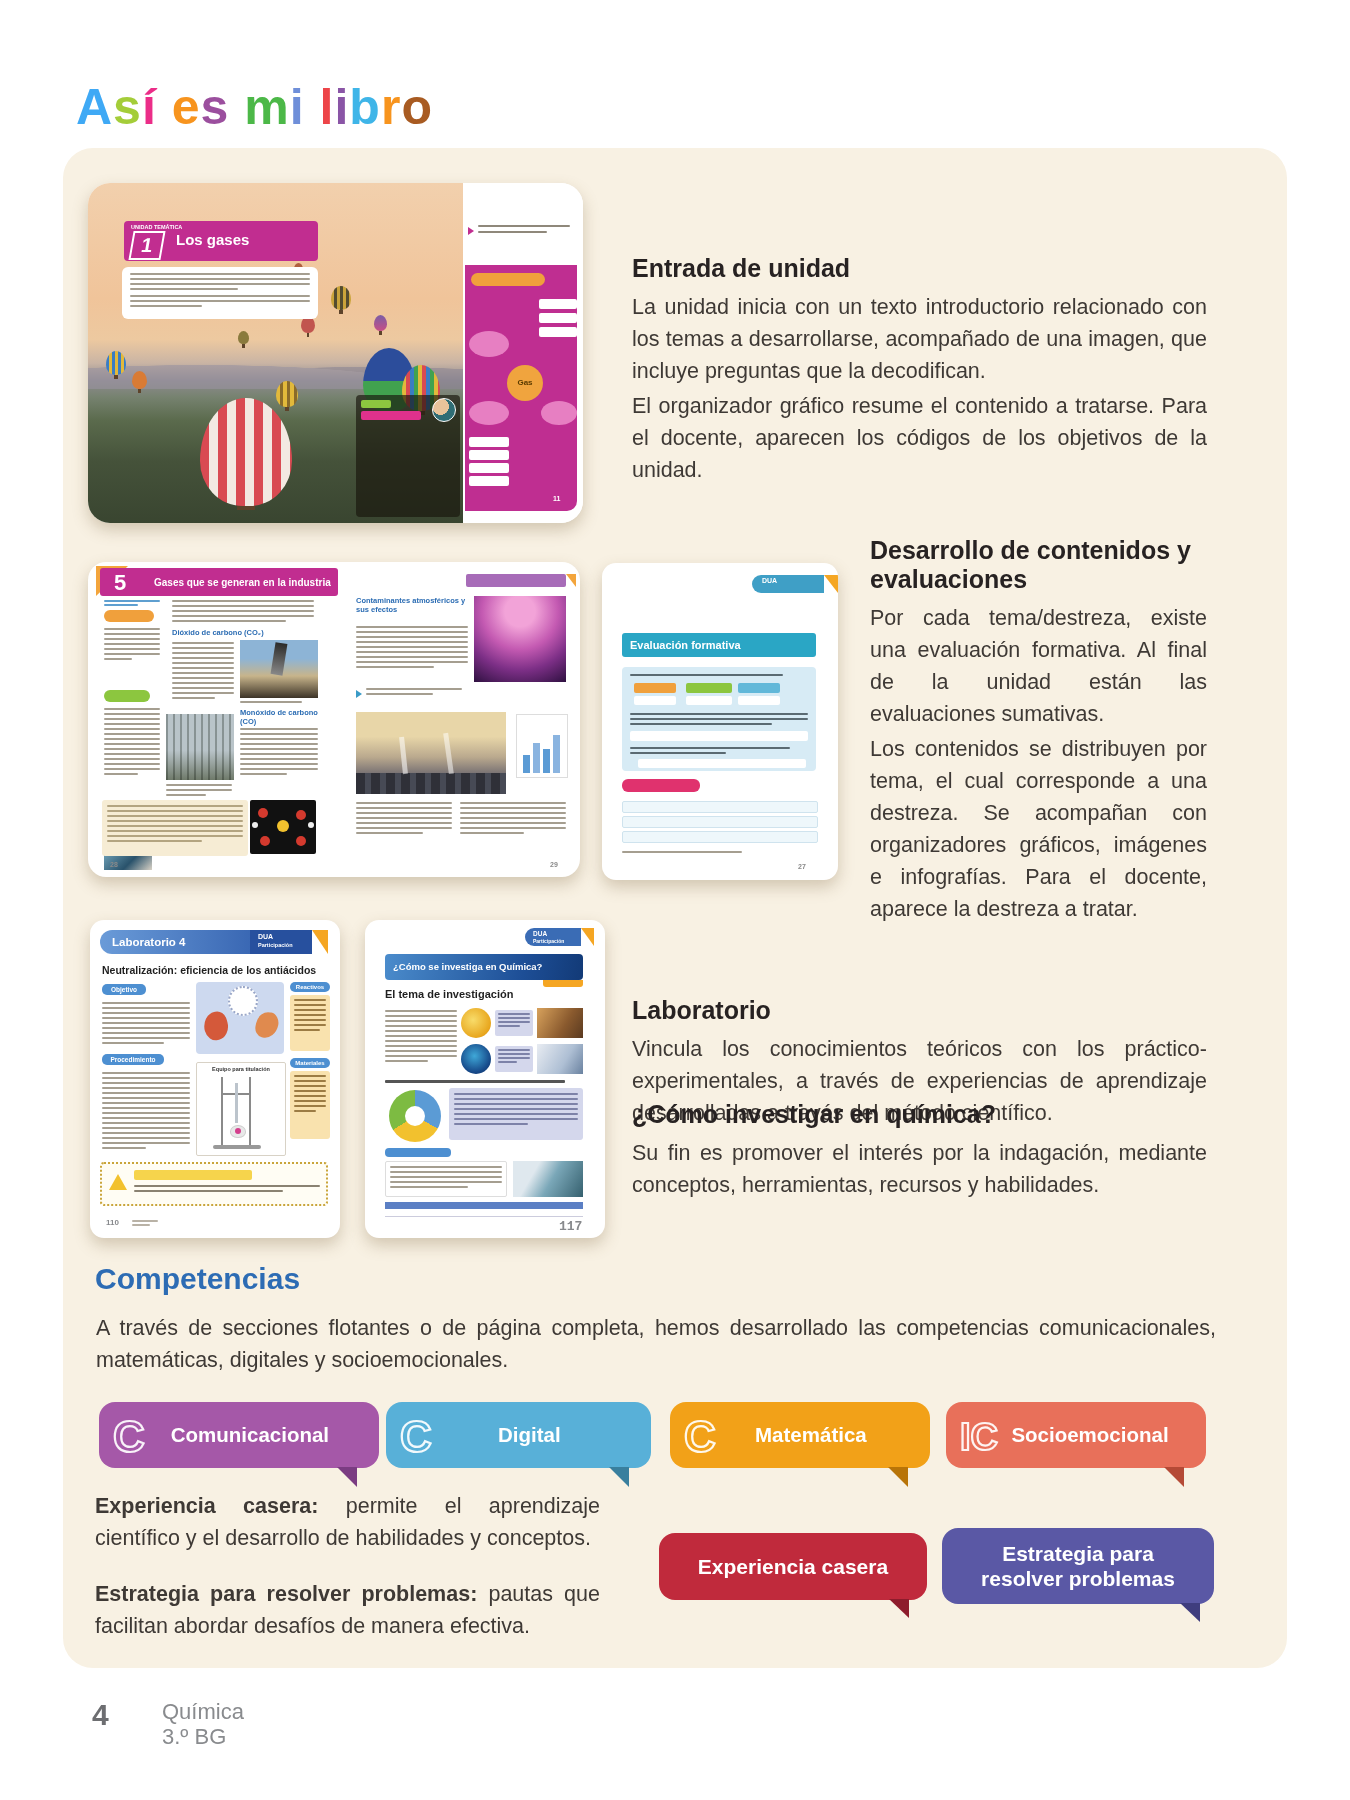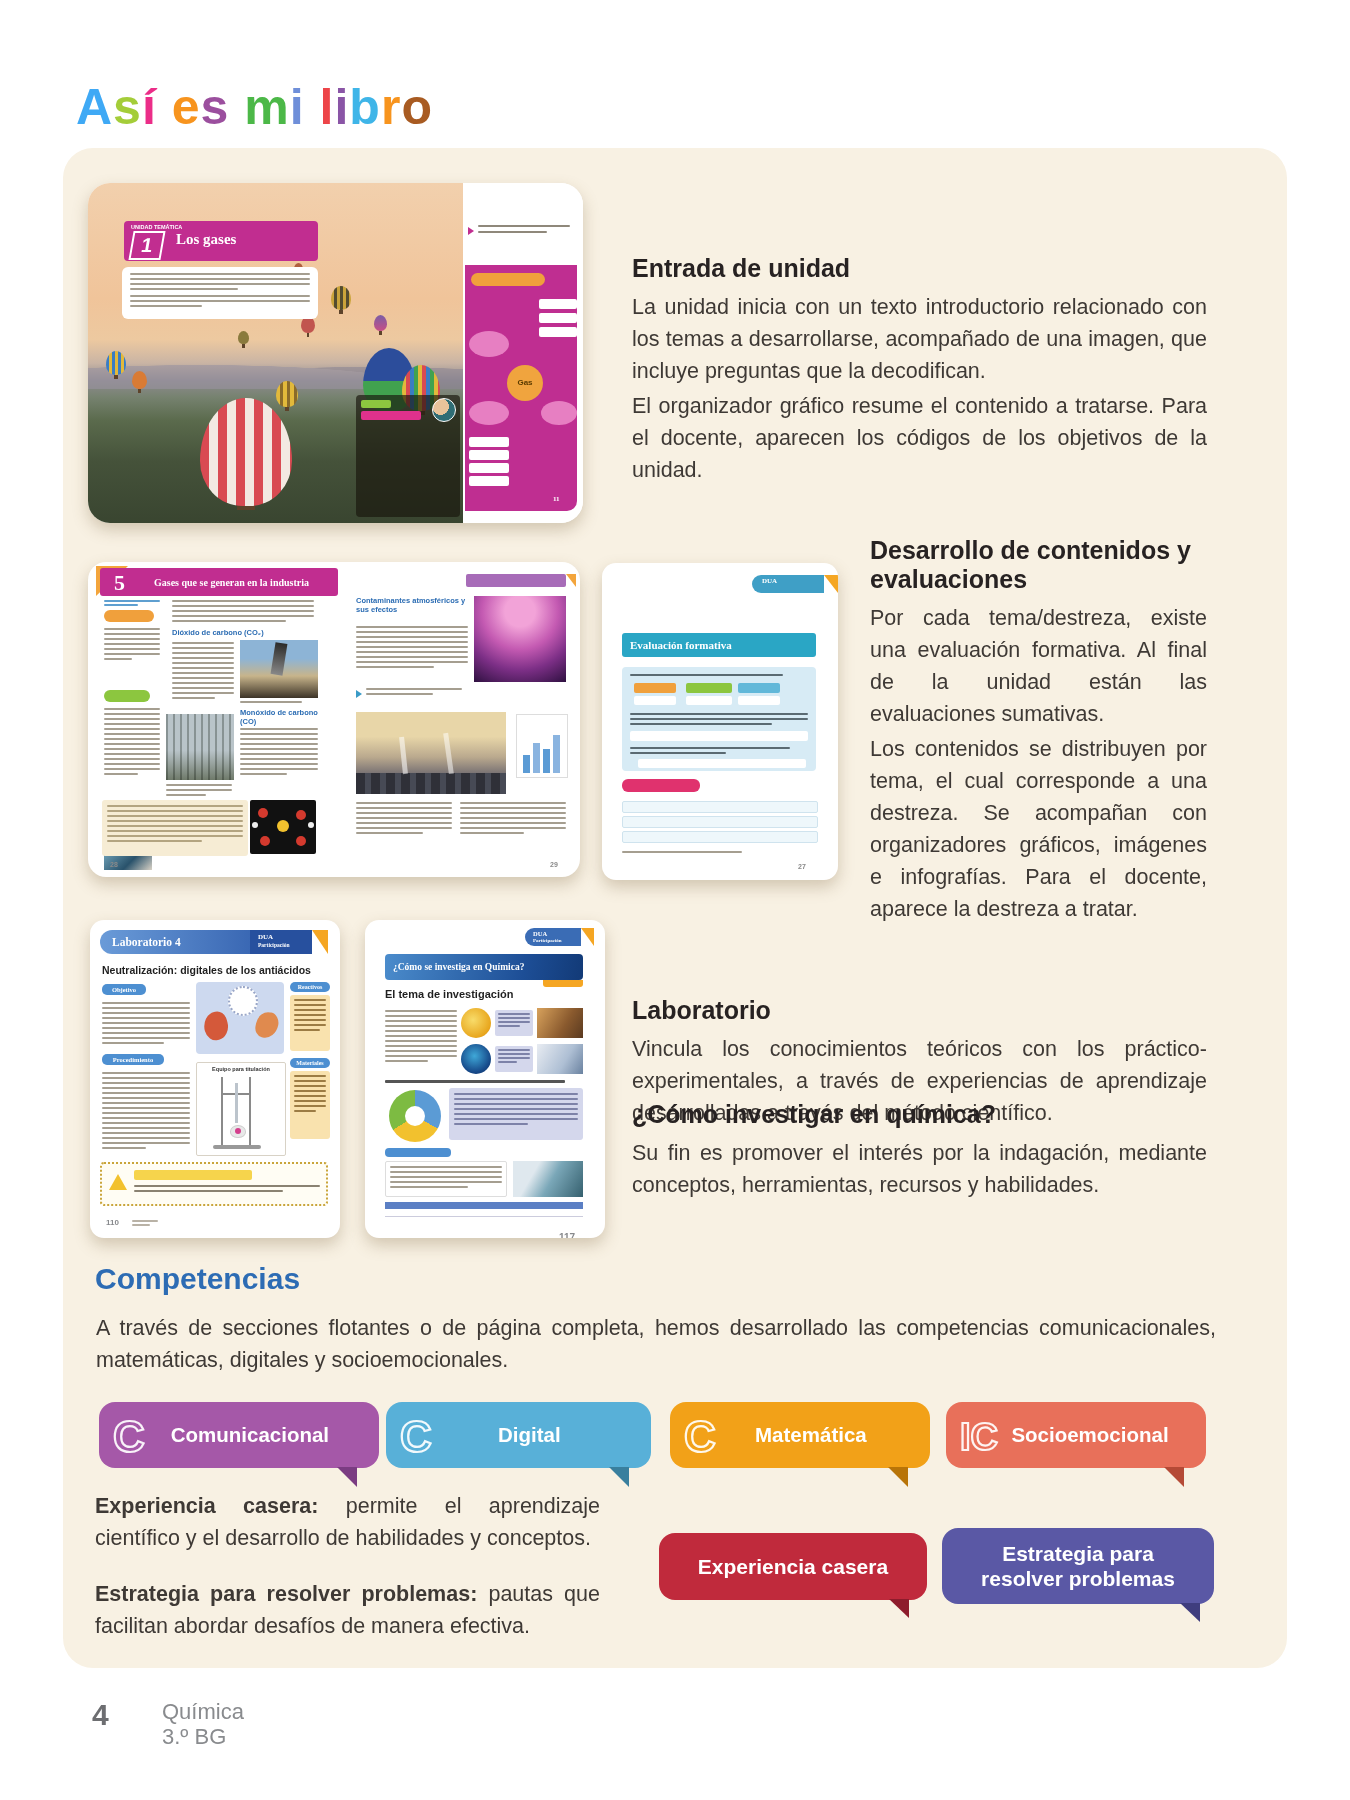--- a/index.html
+++ b/index.html
@@ -15,21 +15,21 @@
   .ribbon{position:absolute;height:66px;border-radius:16px;display:flex;align-items:center;color:#fff;font-weight:bold;}
   .ribicon{font-size:44px;font-weight:bold;margin-left:14px;line-height:1;color:transparent;-webkit-text-stroke:2.2px rgba(255,255,255,.92);transform:translateY(2px);}
   .riblabel{flex:1;text-align:center;font-size:20.5px;margin-right:24px;}
   .ribtail{position:absolute;right:22px;bottom:-19px;width:0;height:0;border-top:20px solid #333;border-left:20px solid transparent;}
   .tag{justify-content:center;}
   .taglabel{width:100%;text-align:center;font-size:21px;line-height:1.2;padding:0 36px;}
   .fl{height:2px;border-radius:1px;}
   .lines{position:absolute;}
   .bh{position:absolute;font-weight:bold;color:#2b6cb3;font-size:7.5px;line-height:1.25;}
   .chip{position:absolute;border-radius:6px;}
-  .mw{color:#fff;font-weight:bold;font-family:Liberation Serif, serif;}
+  .mw{color:#fff;font-weight:bold;}
   .bal{position:absolute;border-radius:50% 50% 46% 46% / 58% 58% 42% 42%;}
   .bal::after{content:"";position:absolute;left:40%;top:100%;width:20%;height:4px;background:#5d432a;}
   .pgnum{position:absolute;font-size:7px;font-weight:bold;color:#8a8a8a;}
   .footer-num{position:absolute;left:92px;top:1698px;font-size:30px;font-weight:bold;color:#6d6e71;}
   .footer-txt{position:absolute;left:162px;top:1699px;font-size:22px;color:#898b8e;line-height:25px;}
 </style>
 </head>
 <body>
 
 <div>
@@ -344,21 +344,21 @@
     <p>Los contenidos se distribuyen por tema, el cual corresponde a una destreza. Se acompañan con organizadores gráficos, imágenes e infografías. Para el docente, aparece la destreza a tratar.</p>
   </div>
 
   <div class="card" style="left:90px;top:920px;width:250px;height:318px;border-radius:14px;">
     <div class="abs mw" style="left:10px;top:10px;width:150px;height:24px;background:linear-gradient(90deg,#6a9bd8,#3a68b4);border-radius:12px 0 0 12px;font-size:11.5px;line-height:24px;padding-left:12px;box-sizing:border-box;">Laboratorio 4</div>
     <div class="abs" style="left:160px;top:10px;width:62px;height:24px;background:#27509e;">
       <span class="abs mw" style="left:8px;top:3px;font-size:7px;">DUA</span>
       <span class="abs mw" style="left:8px;top:12px;font-size:5.5px;">Participación</span>
     </div>
     <div class="abs" style="left:222px;top:10px;width:0;height:0;border-top:24px solid #f5a623;border-left:16px solid transparent;"></div>
-    <div class="abs" style="left:12px;top:44px;width:222px;font-size:10.5px;font-weight:bold;color:#1f1f1f;">Neutralización: digitales de los antiácidos</div>
+    <div class="abs" style="left:12px;top:44px;width:222px;font-size:10.5px;font-weight:bold;color:#1f1f1f;">Neutralización: eficiencia de los antiácidos</div>
     <div class="abs mw" style="left:12px;top:64px;width:44px;height:11px;background:#4d8fd1;border-radius:5px;font-size:6.5px;text-align:center;line-height:11px;">Objetivo</div>
     <div class="lines" style="left:12px;top:82px;width:88px;">
         <div class="fl" style="background: rgb(165, 158, 144); margin-bottom: 3px;"></div>
         <div class="fl" style="background: rgb(165, 158, 144); margin-bottom: 3px;"></div>
         <div class="fl" style="background: rgb(165, 158, 144); margin-bottom: 3px;"></div>
         <div class="fl" style="background: rgb(165, 158, 144); margin-bottom: 3px;"></div>
         <div class="fl" style="background: rgb(165, 158, 144); margin-bottom: 3px;"></div>
         <div class="fl" style="background: rgb(165, 158, 144); margin-bottom: 3px;"></div>
         <div class="fl" style="background: rgb(165, 158, 144); margin-bottom: 3px;"></div>
         <div class="fl" style="background: rgb(165, 158, 144); margin-bottom: 3px;"></div>
@@ -504,21 +504,21 @@
           <div class="fl" style="background: rgb(165, 158, 144); margin-bottom: 3px;"></div>
           <div class="fl" style="background: rgb(165, 158, 144); margin-bottom: 3px; width: 70%;"></div>
         </div>
     </div>
     <div class="abs" style="left:148px;top:241px;width:70px;height:36px;background:linear-gradient(120deg,#dfe8ee 0 30%,#7aa7b8 55%,#35606e 100%);"></div>
     <div class="abs" style="left:20px;top:282px;width:198px;height:21px;">
       <div style="height:7px;background:#5b7fc4;"></div>
       <div style="height:7px;background:#fff;border-bottom:1px solid #ccd;"></div>
       <div style="height:6px;background:#fff;"></div>
     </div>
-    <div class="pgnum" style="left:194px;top:312px;font-size:10px;color:#87898c;">117</div>
+    <div class="pgnum" style="left:194px;top:299px;font-size:13px;color:#87898c;font-family:Liberation Mono, monospace;">117</div>
   </div>
 
   <div class="tblock" style="left:632px;top:996px;width:575px;">
     <h2>Laboratorio</h2>
     <p>Vincula los conocimientos teóricos con los práctico-experimentales, a través de experiencias de aprendizaje desarrolladas a través del método científico.</p>
   </div>
 
   <div class="tblock" style="left:632px;top:1100px;width:575px;">
     <h2>¿Cómo investigar en química?</h2>
     <p>Su fin es promover el interés por la indagación, mediante conceptos, herramientas, recursos y habilidades.</p>

